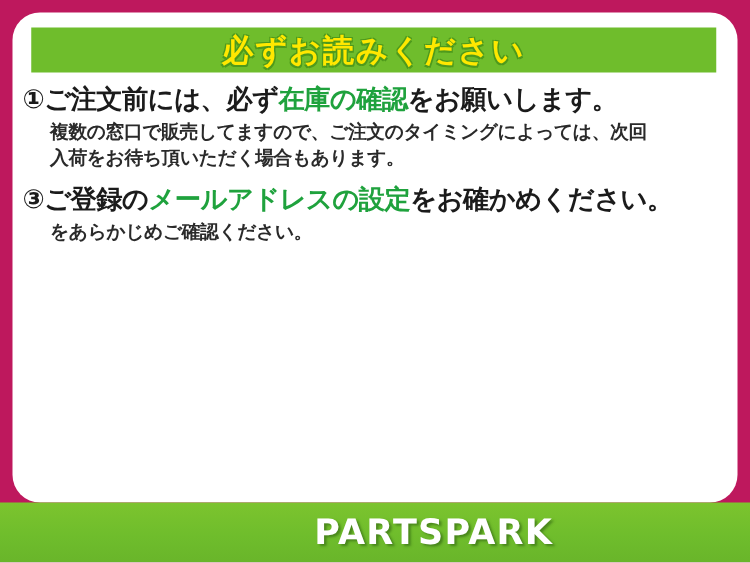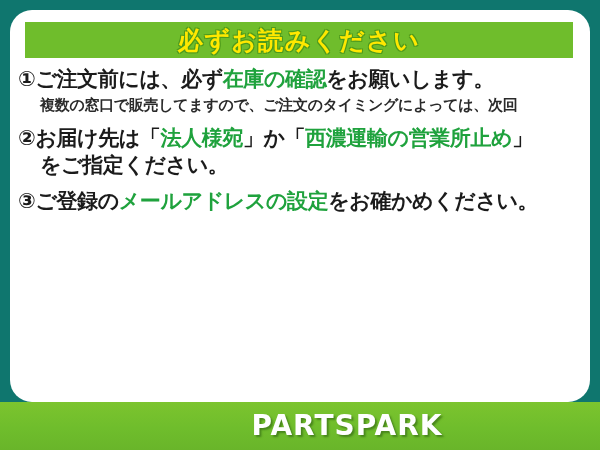--- a/index.html
+++ b/index.html
@@ -14,21 +14,21 @@
     font-family: "DejaVu Sans", "Liberation Sans", sans-serif;
     background: #ffffff;
   }
 
   
   .banner {
     position: relative;
     width: 600px;
     height: 450px;
     box-sizing: border-box;
-    background: #0f766e;            
+    background: #be185d;            
     overflow: hidden;
   }
 
   
   .card {
     position: absolute;
     left: 10px;
     top: 10px;
     width: 580px;
     height: 392px;
@@ -146,35 +146,33 @@
     </div>
 
     <div class="content">
 
       <div class="item">
         <div class="item-head">
           <span>①</span><span>ご注文前には、必ず</span><span class="hl">在庫の確認</span><span>をお願いします。</span>
         </div>
         <div class="item-sub">
           <span class="ln">複数の窓口で販売してますので、ご注文のタイミングによっては、次回</span>
+          <span class="ln">入荷をお待ち頂いただく場合もあります。</span>
         </div>
       </div>
 
       <div class="item sp-1">
-        <div class="item-head">
-          <span>②</span><span>お届け先は「</span><span class="hl">法人様宛</span><span>」か「</span><span class="hl">西濃運輸の営業所止め</span><span>」</span>
-          <span class="cont">をご指定ください。</span>
-        </div>
       </div>
 
       <div class="item sp-2">
         <div class="item-head">
           <span>③</span><span>ご登録の</span><span class="hl">メールアドレスの設定</span><span>をお確かめください。</span>
         </div>
         <div class="item-sub">
+          <span class="ln">をあらかじめご確認ください。</span>
         </div>
       </div>
 
     </div>
   </div>
 
   <div class="footer">
     <span class="brand">PARTSPARK</span>
   </div>
 

